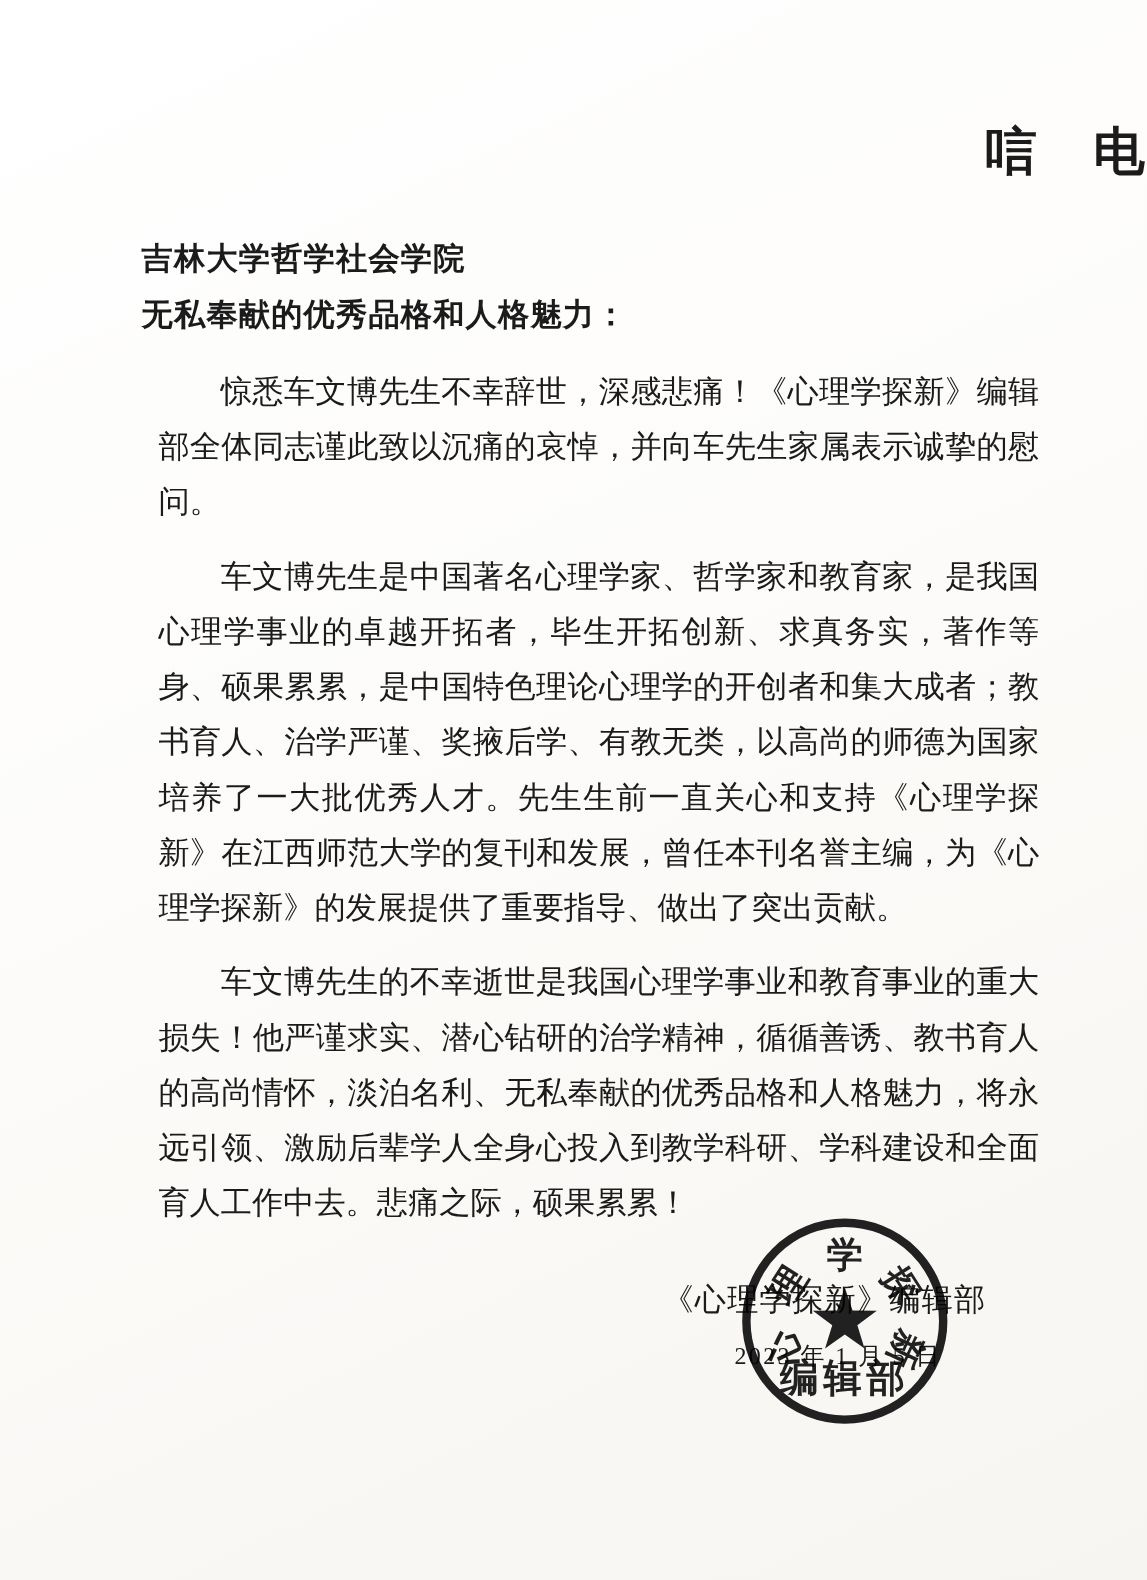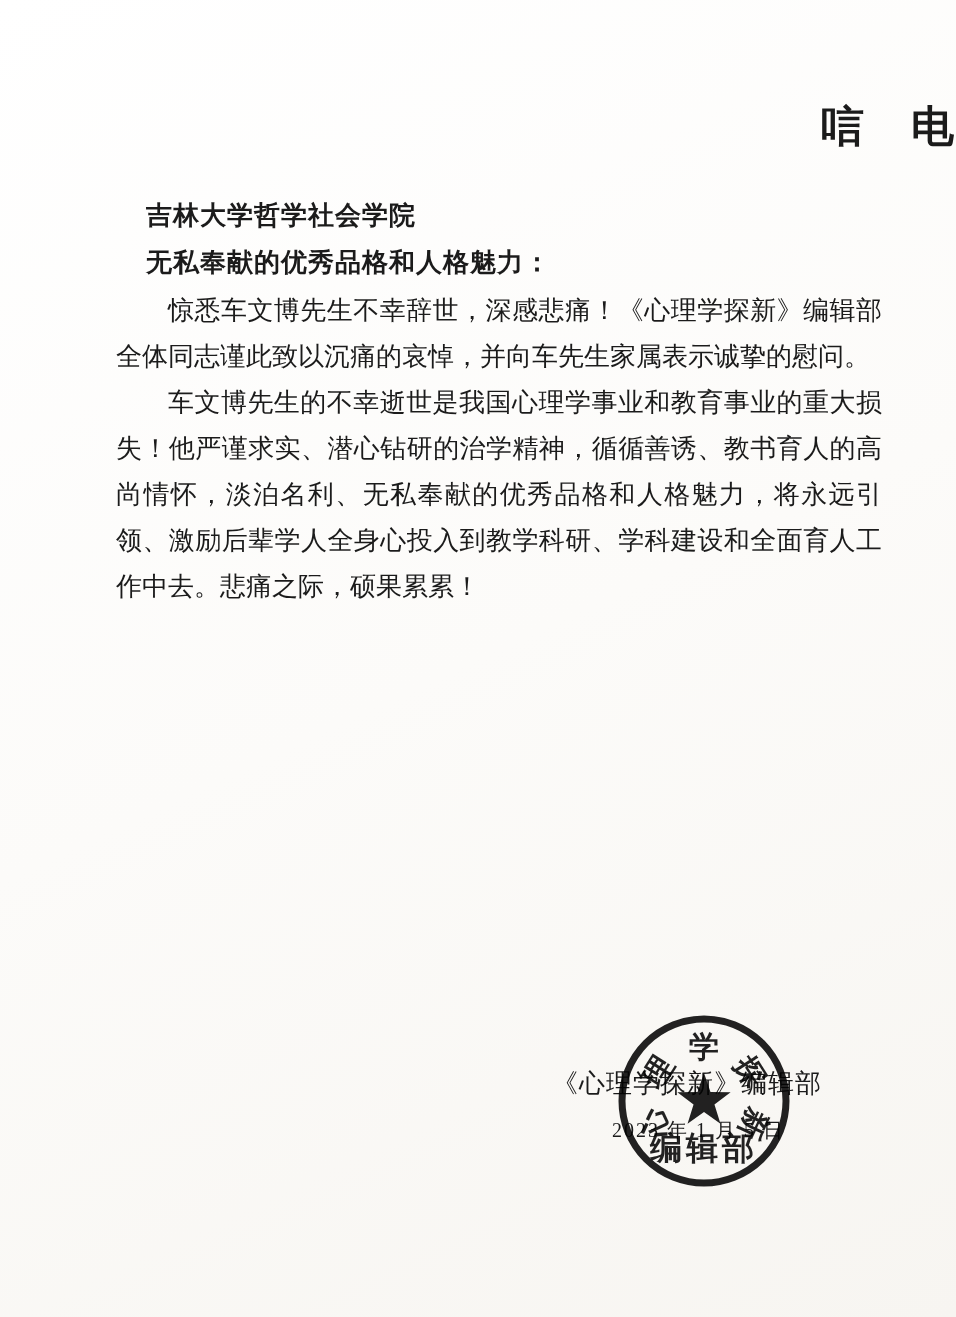--- a/index.html
+++ b/index.html
@@ -24,30 +24,30 @@
     white-space: pre;
   }
   .addressee {
     position: absolute;
     top: 192px; left: 118px;
     font-size: 26px;
     line-height: 47px;
     font-weight: bold;
     font-family: "Liberation Sans", "DejaVu Sans", sans-serif;
   }
-  .addressee .line { letter-spacing: 1px; margin-left: 28px; }
+  .addressee .line { letter-spacing: 1px; }
   .body-text {
     position: absolute;
     top: 288px; left: 116px;
     width: 766px;
     font-size: 26px;
     line-height: 46px;
     text-align: justify;
   }
-  .body-text p { margin: 0; text-indent: 2em; }
+  .body-text p { margin: 16px; text-indent: 2em; }
   .signature-line {
     position: absolute;
     top: 1066px; left: 552px;
     font-size: 26px;
     letter-spacing: 1px;
   }
   .date-line {
     position: absolute;
     top: 1117px; left: 612px;
     font-size: 20px;
@@ -74,20 +74,21 @@
 
   <div class="doc-title">唁　电</div>
 
   <div class="addressee">
     <div class="line">吉林大学哲学社会学院</div>
     <div class="line">无私奉献的优秀品格和人格魅力：</div>
   </div>
 
   <div class="body-text">
     <p>惊悉车文博先生不幸辞世，深感悲痛！《心理学探新》编辑部全体同志谨此致以沉痛的哀悼，并向车先生家属表示诚挚的慰问。</p>
+    <p>车文博先生是中国著名心理学家、哲学家和教育家，是我国心理学事业的卓越开拓者，毕生开拓创新、求真务实，著作等身、硕果累累，是中国特色理论心理学的开创者和集大成者；教书育人、治学严谨、奖掖后学、有教无类，以高尚的师德为国家培养了一大批优秀人才。先生生前一直关心和支持《心理学探新》在江西师范大学的复刊和发展，曾任本刊名誉主编，为《心理学探新》的发展提供了重要指导、做出了突出贡献。</p>
     <p>车文博先生的不幸逝世是我国心理学事业和教育事业的重大损失！他严谨求实、潜心钻研的治学精神，循循善诱、教书育人的高尚情怀，淡泊名利、无私奉献的优秀品格和人格魅力，将永远引领、激励后辈学人全身心投入到教学科研、学科建设和全面育人工作中去。悲痛之际，硕果累累！</p>
   </div>
 
   <div class="signature-line">《心理学探新》编辑部</div>
 
   <div class="date-line">2023 年 1 月 5 日</div>
 
   <svg class="seal" viewBox="-93 -93 186 186">
     <circle r="82" fill="none" stroke="#141414" stroke-width="7"></circle>
     <polygon fill="#141414" points="0,-28 -6.47,-8.9 -26.63,-8.65 -10.46,3.4 -16.46,22.65 0,11 16.46,22.65 10.46,3.4 26.63,-8.65 6.47,-8.9"></polygon>

